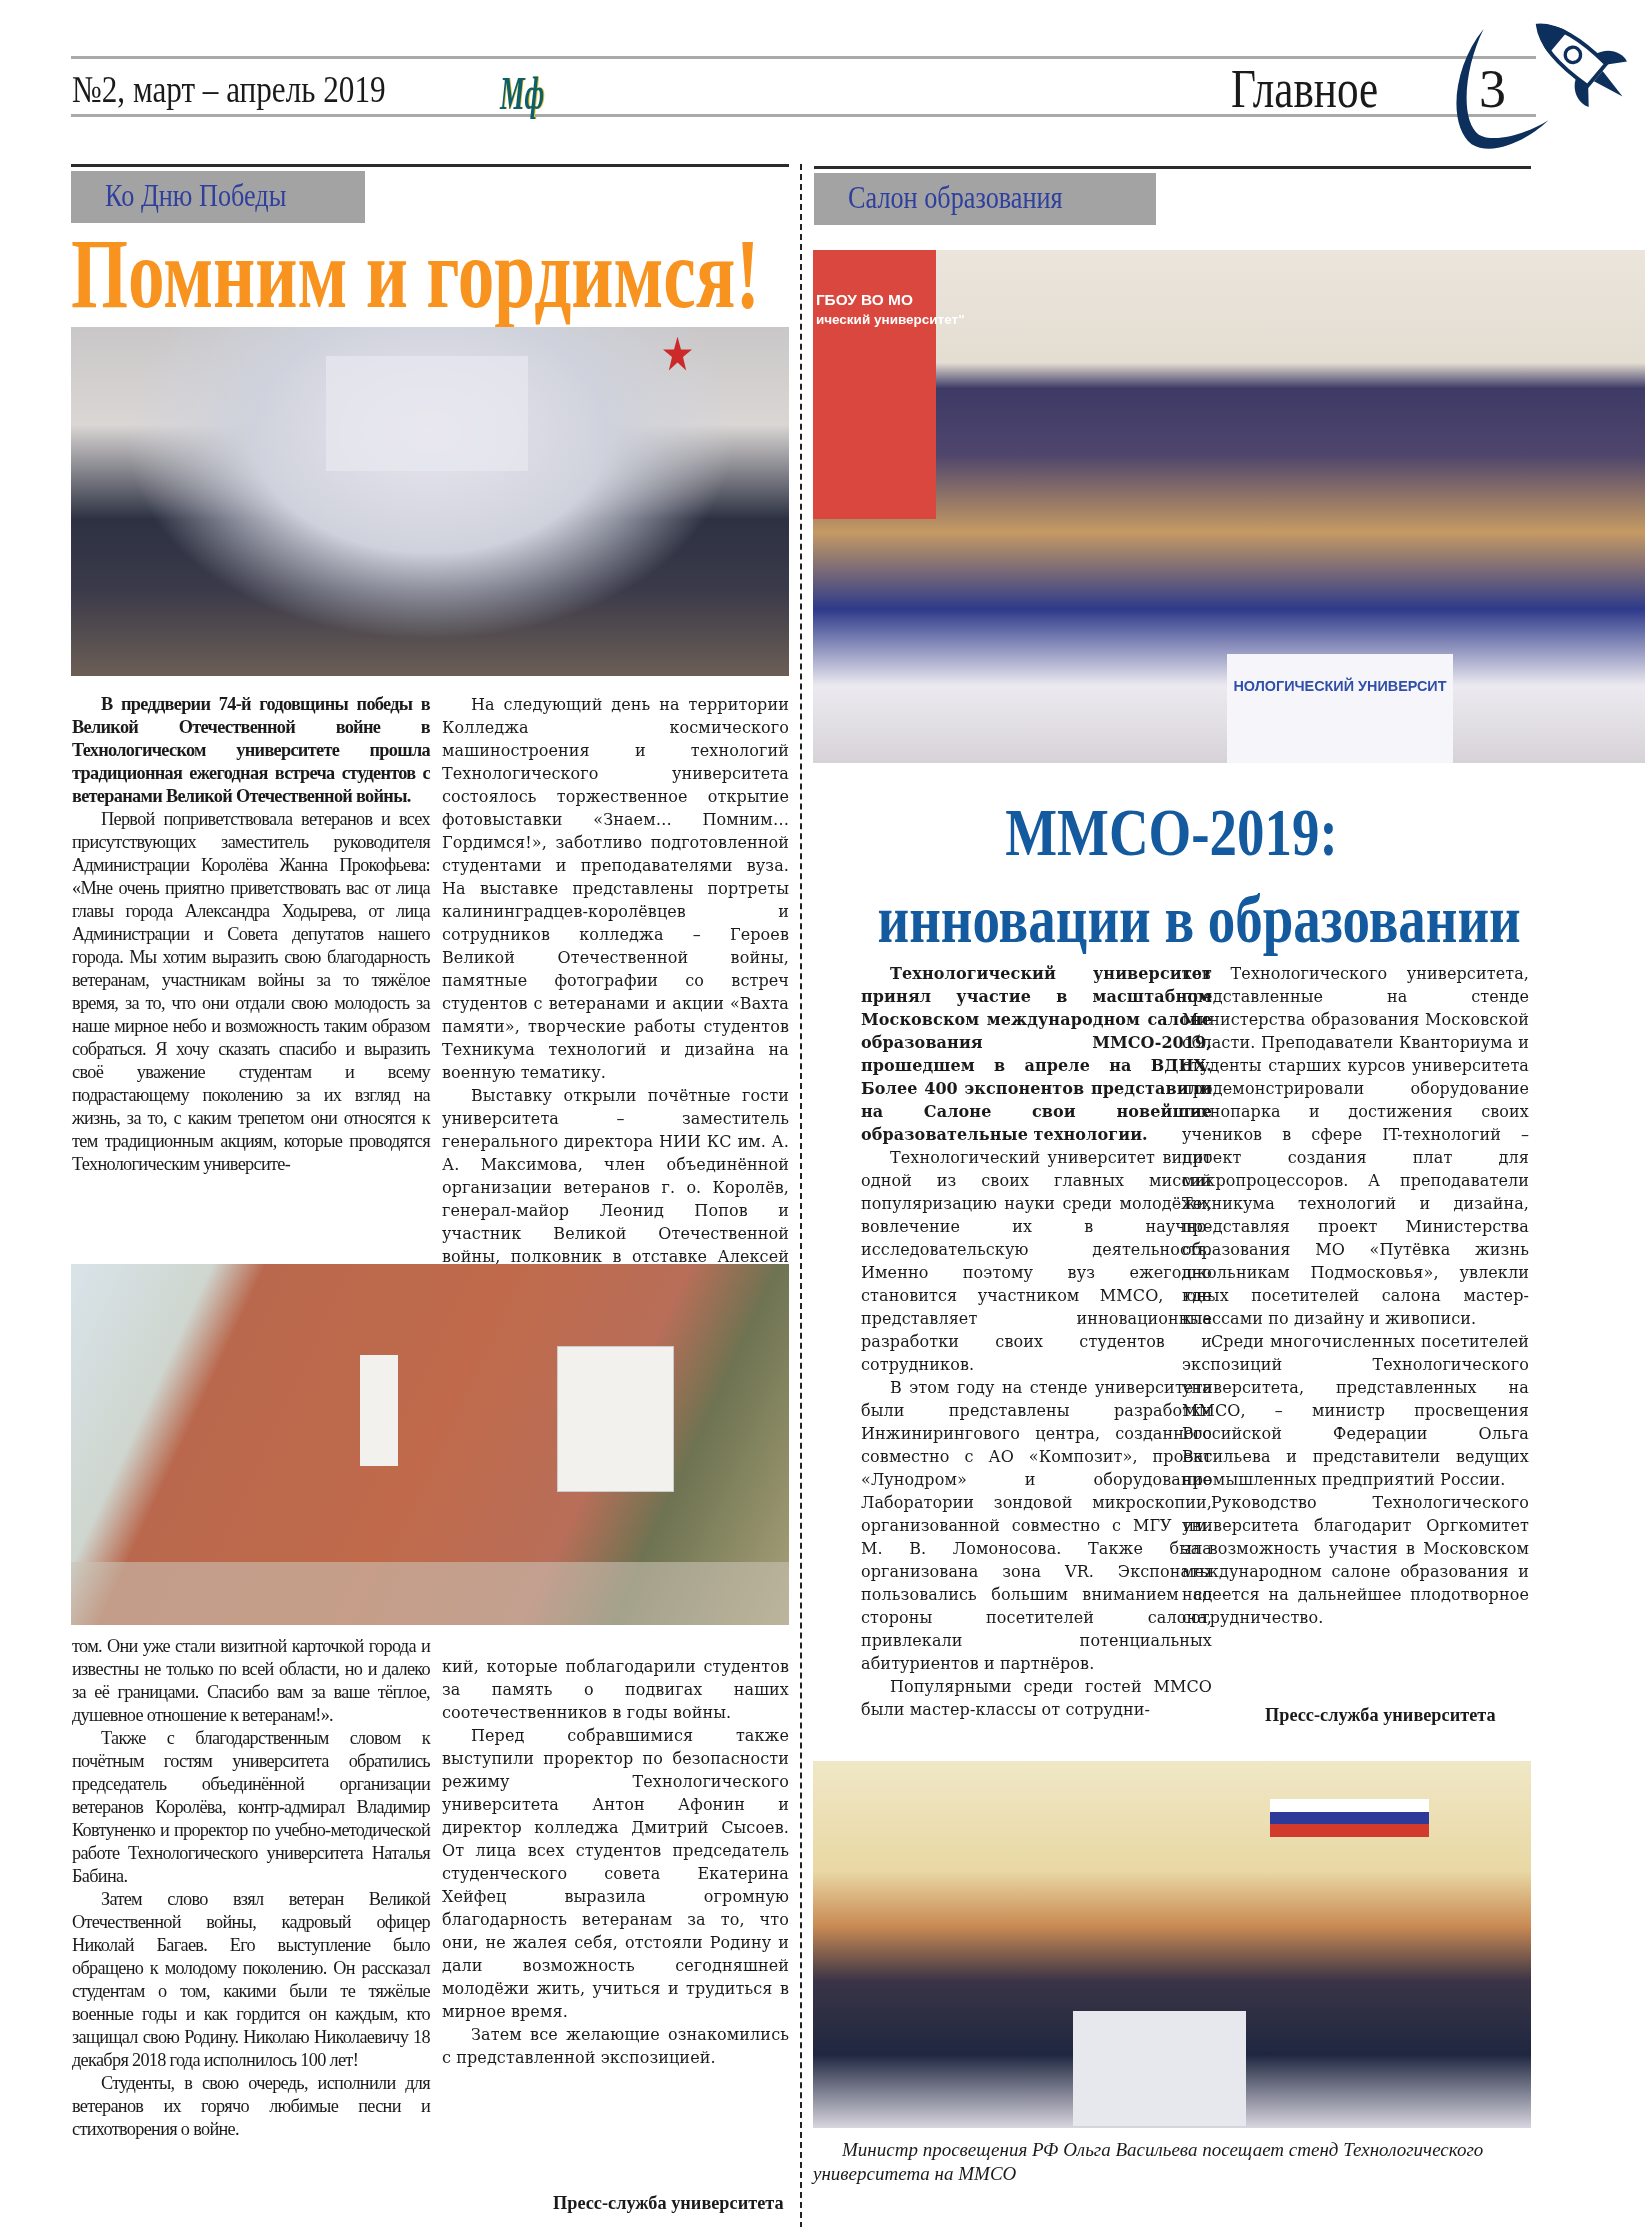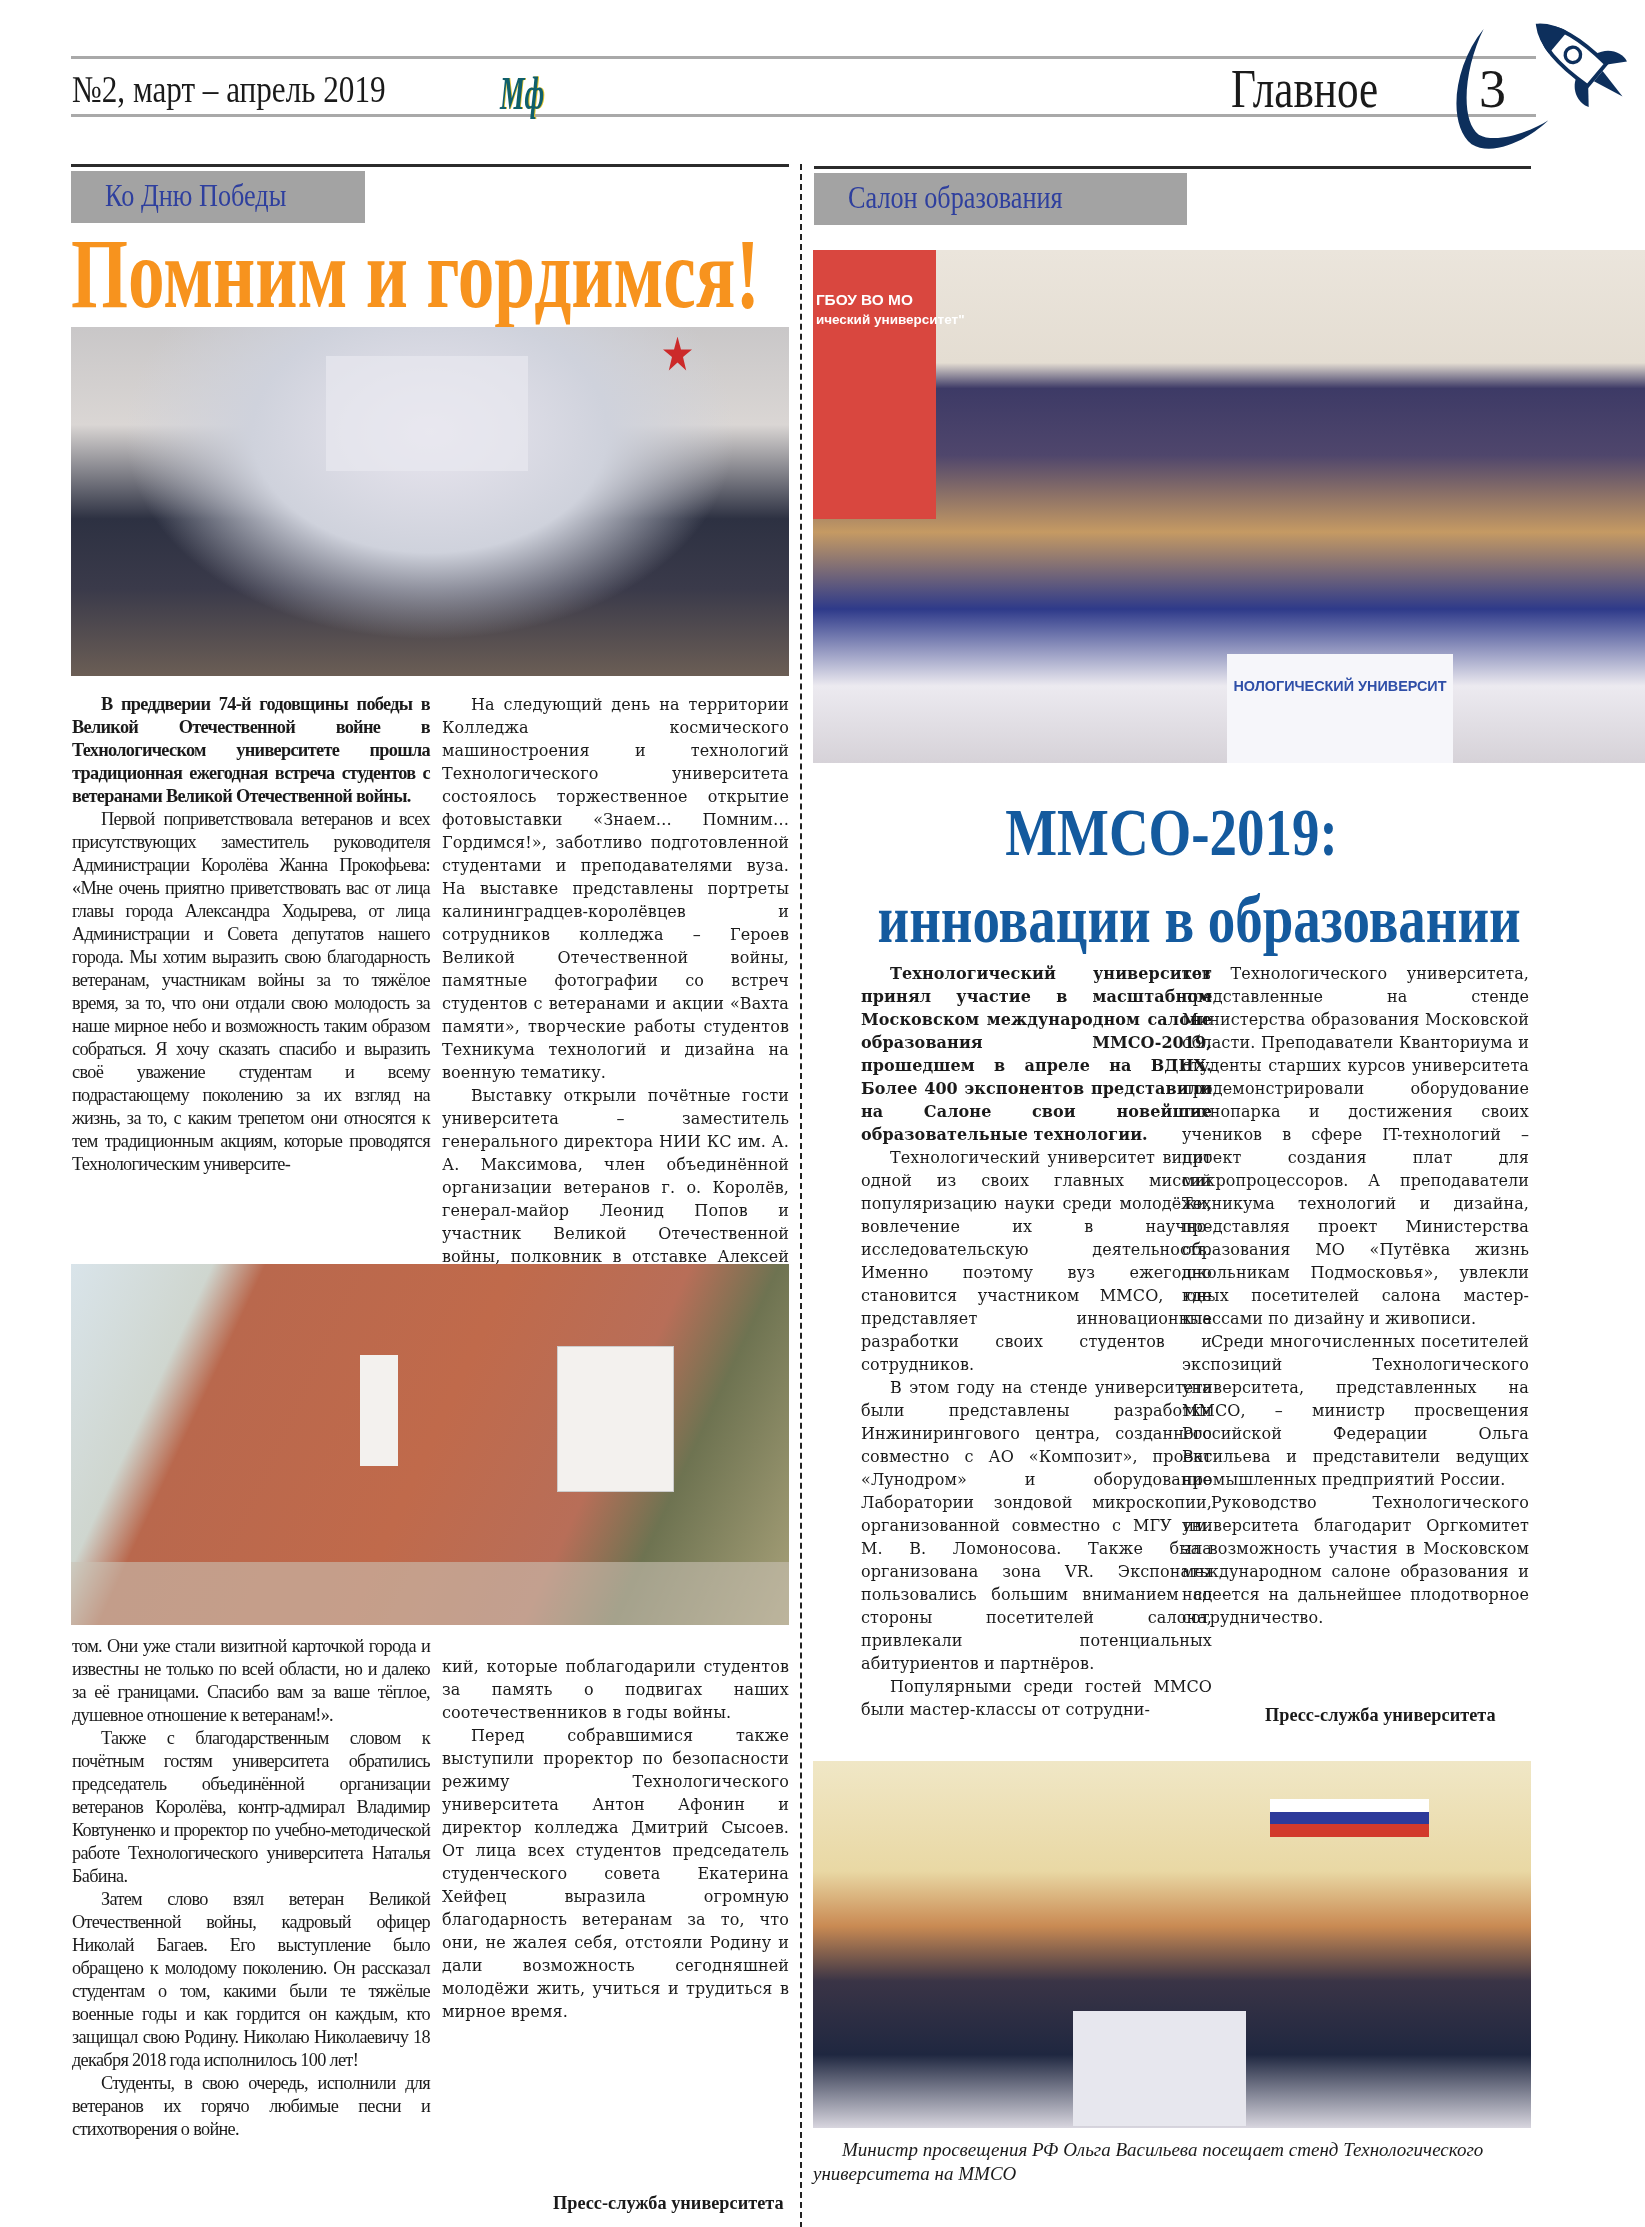--- a/index.html
+++ b/index.html
@@ -99,25 +99,26 @@
 
 <div class="col narrow" style="left:72px;top:1635px;width:358px;">
   <p class="cont">том. Они уже стали визитной карточкой города и известны не только по всей области, но и далеко за её границами. Спасибо вам за ваше тёплое, душевное отношение к ветеранам!».</p>
   <p>Также с благодарственным словом к почётным гостям университета обратились председатель объединённой организации ветеранов Королёва, контр-адмирал Владимир Ковтуненко и проректор по учебно-методической работе Технологического университета Наталья Бабина.</p>
   <p>Затем слово взял ветеран Великой Отечественной войны, кадровый офицер Николай Багаев. Его выступление было обращено к молодому поколению. Он рассказал студентам о том, какими были те тяжёлые военные годы и как гордится он каждым, кто защищал свою Родину. Николаю Николаевичу 18 декабря 2018 года исполнилось 100 лет!</p>
   <p>Студенты, в свою очередь, исполнили для ветеранов их горячо любимые песни и стихотворения о войне.</p>
 </div>
 <div class="col wide" style="left:442px;top:1635px;width:347px;margin-top:20px;">
   <p class="cont">кий, которые поблагодарили студентов за память о подвигах наших соотечественников в годы войны.</p>
   <p>Перед собравшимися также выступили проректор по безопасности режиму Технологического университета Антон Афонин и директор колледжа Дмитрий Сысоев. От лица всех студентов председатель студенческого совета Екатерина Хейфец выразила огромную благодарность ветеранам за то, что они, не жалея себя, отстояли Родину и дали возможность сегодняшней молодёжи жить, учиться и трудиться в мирное время.</p>
+  <p>Затем все желающие ознакомились с представленной экспозицией.</p>
 </div>
 <div class="byline" style="left:553px;top:2193px;">Пресс-служба университета</div>
 
 <div class="hrule dark" style="left:814px;top:166px;width:717px;height:2.9px;"></div>
-<div class="tag" style="left:814px;top:173px;width:373px;height:52px;">
+<div class="tag" style="left:814px;top:173px;width:342px;height:52px;">
   <span>Салон образования</span>
 </div>
 
 <div class="photo ph-stand" style="left:813px;top:250px;width:860px;height:513px;" title="Стенд Технологического университета на ММСО">
   <div class="red-panel">
     <div class="ph-label" style="left:2.9px;top:41px;font-size:15.4px;">ГБОУ ВО МО</div>
     <div class="ph-label" style="left:2.9px;top:62px;font-size:13.5px;white-space:nowrap;">ический университет"</div>
   </div>
   <div class="stand-sign">НОЛОГИЧЕСКИЙ УНИВЕРСИТ</div>
 </div>

